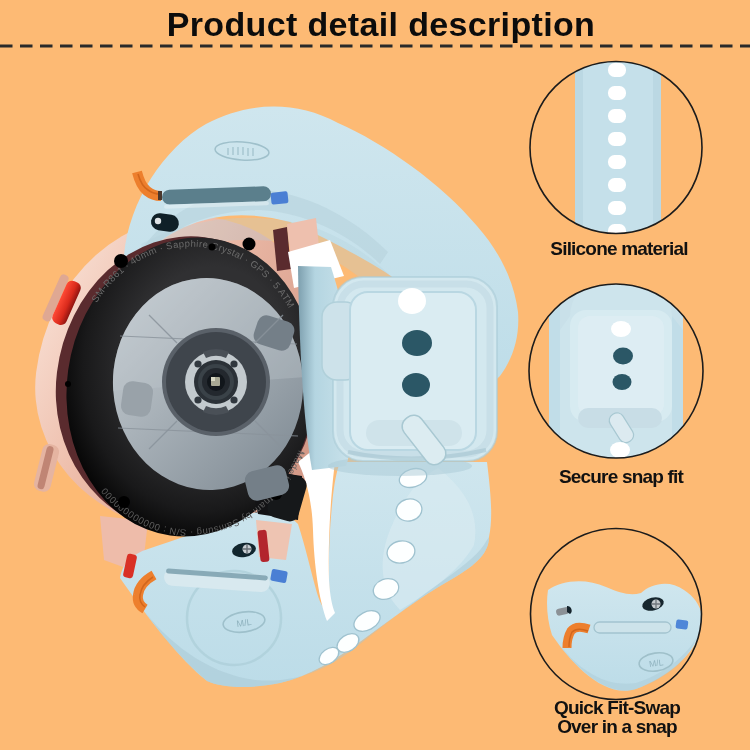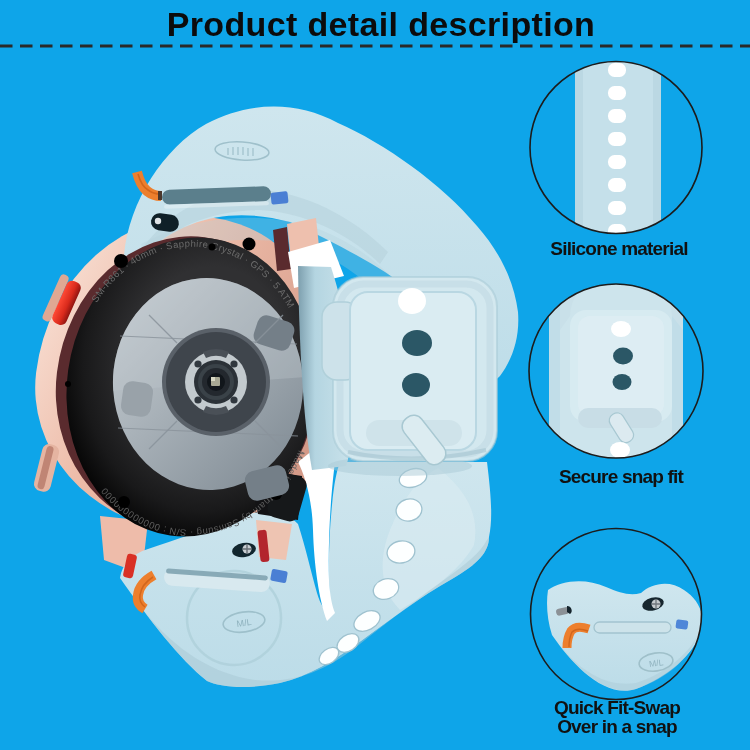--- a/index.html
+++ b/index.html
@@ -1,16 +1,16 @@
 <!DOCTYPE html>
 <html><head>
 <meta charset="utf-8">
 <style>
   html,body{margin:0;padding:0;background:#fff;}
-  #page{position:relative;width:750px;height:750px;background:#0ea5e9;overflow:hidden;
+  #page{position:relative;width:750px;height:750px;background:#fdba74;overflow:hidden;
         font-family:"Liberation Sans", sans-serif;}
   svg{position:absolute;left:0;top:0;}
 </style>
 </head>
 <body>
 <div id="page">
 <svg width="750" height="750" viewBox="0 0 750 750">
 <defs>
   <linearGradient id="bandG" x1="0" y1="0" x2="0" y2="1">
     <stop offset="0" stop-color="#cfe6ee"></stop>

